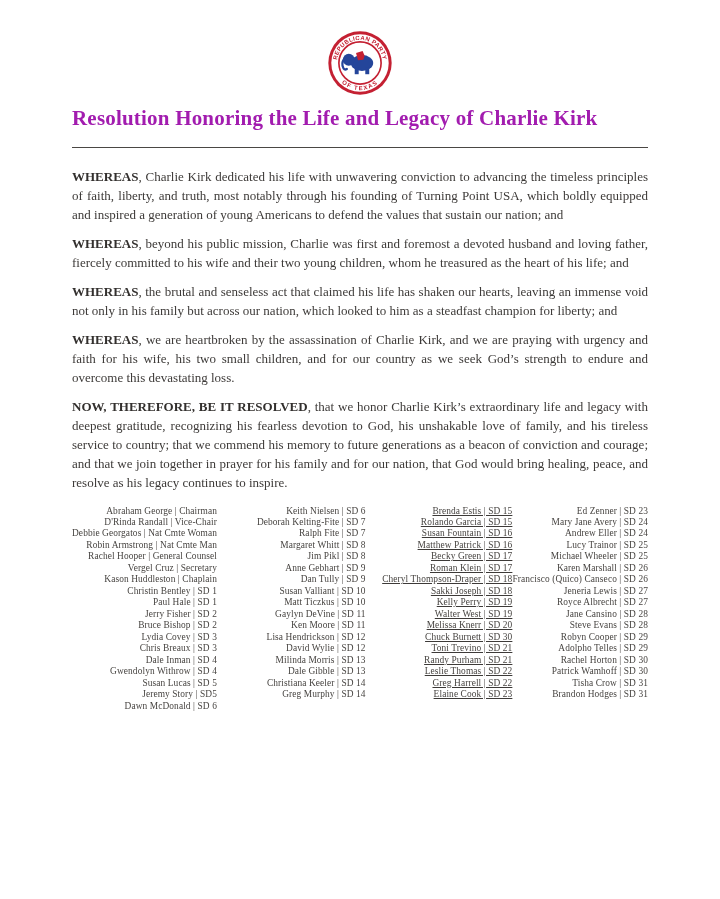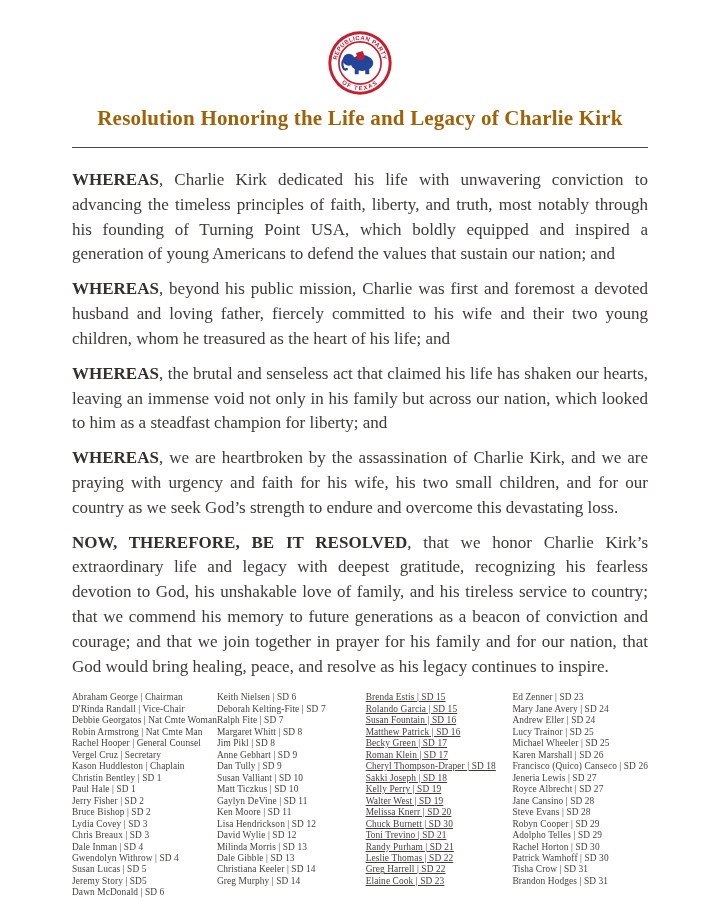--- a/index.html
+++ b/index.html
@@ -17,43 +17,43 @@
     background: #ffffff;
   }
   .logo-wrap {
     width: 66px; height: 66px;
     margin: 0 auto 8px auto;
   }
   .doc-title {
     font-size: 21px;
     font-weight: 600;
     letter-spacing: 0.2px;
-    text-align: center;
-    color: #a16207;
+    color: #a21caf;
     margin: 10px 0 0 0;
   }
   .rule {
     border: none;
     border-top: 1.6px solid #4a4744;
     margin: 16px 0 20px 0;
   }
   .body-text .para {
-    font-size: 17px;
+    font-size: 13px;
     line-height: 1.46;
     text-align: justify;
     color: #3d3a38;
     margin: 0 0 10px 0;
   }
   .body-text .para .lead {
     font-weight: 700;
     color: #33302e;
   }
   .names {
     display: flex;
     margin: 13px 0 0 0;
+    text-align: right;
   }
   .names .col { white-space: nowrap; }
   .names .col-1 { width: 150px; }
   .names .col-2 { width: 154px; }
   .names .col-3 { width: 152px; text-decoration: underline; }
   .names .col-4 { flex: 1; }
   .name-line {
     font-size: 9.4px;
     line-height: 1.22;
     color: #474441;

